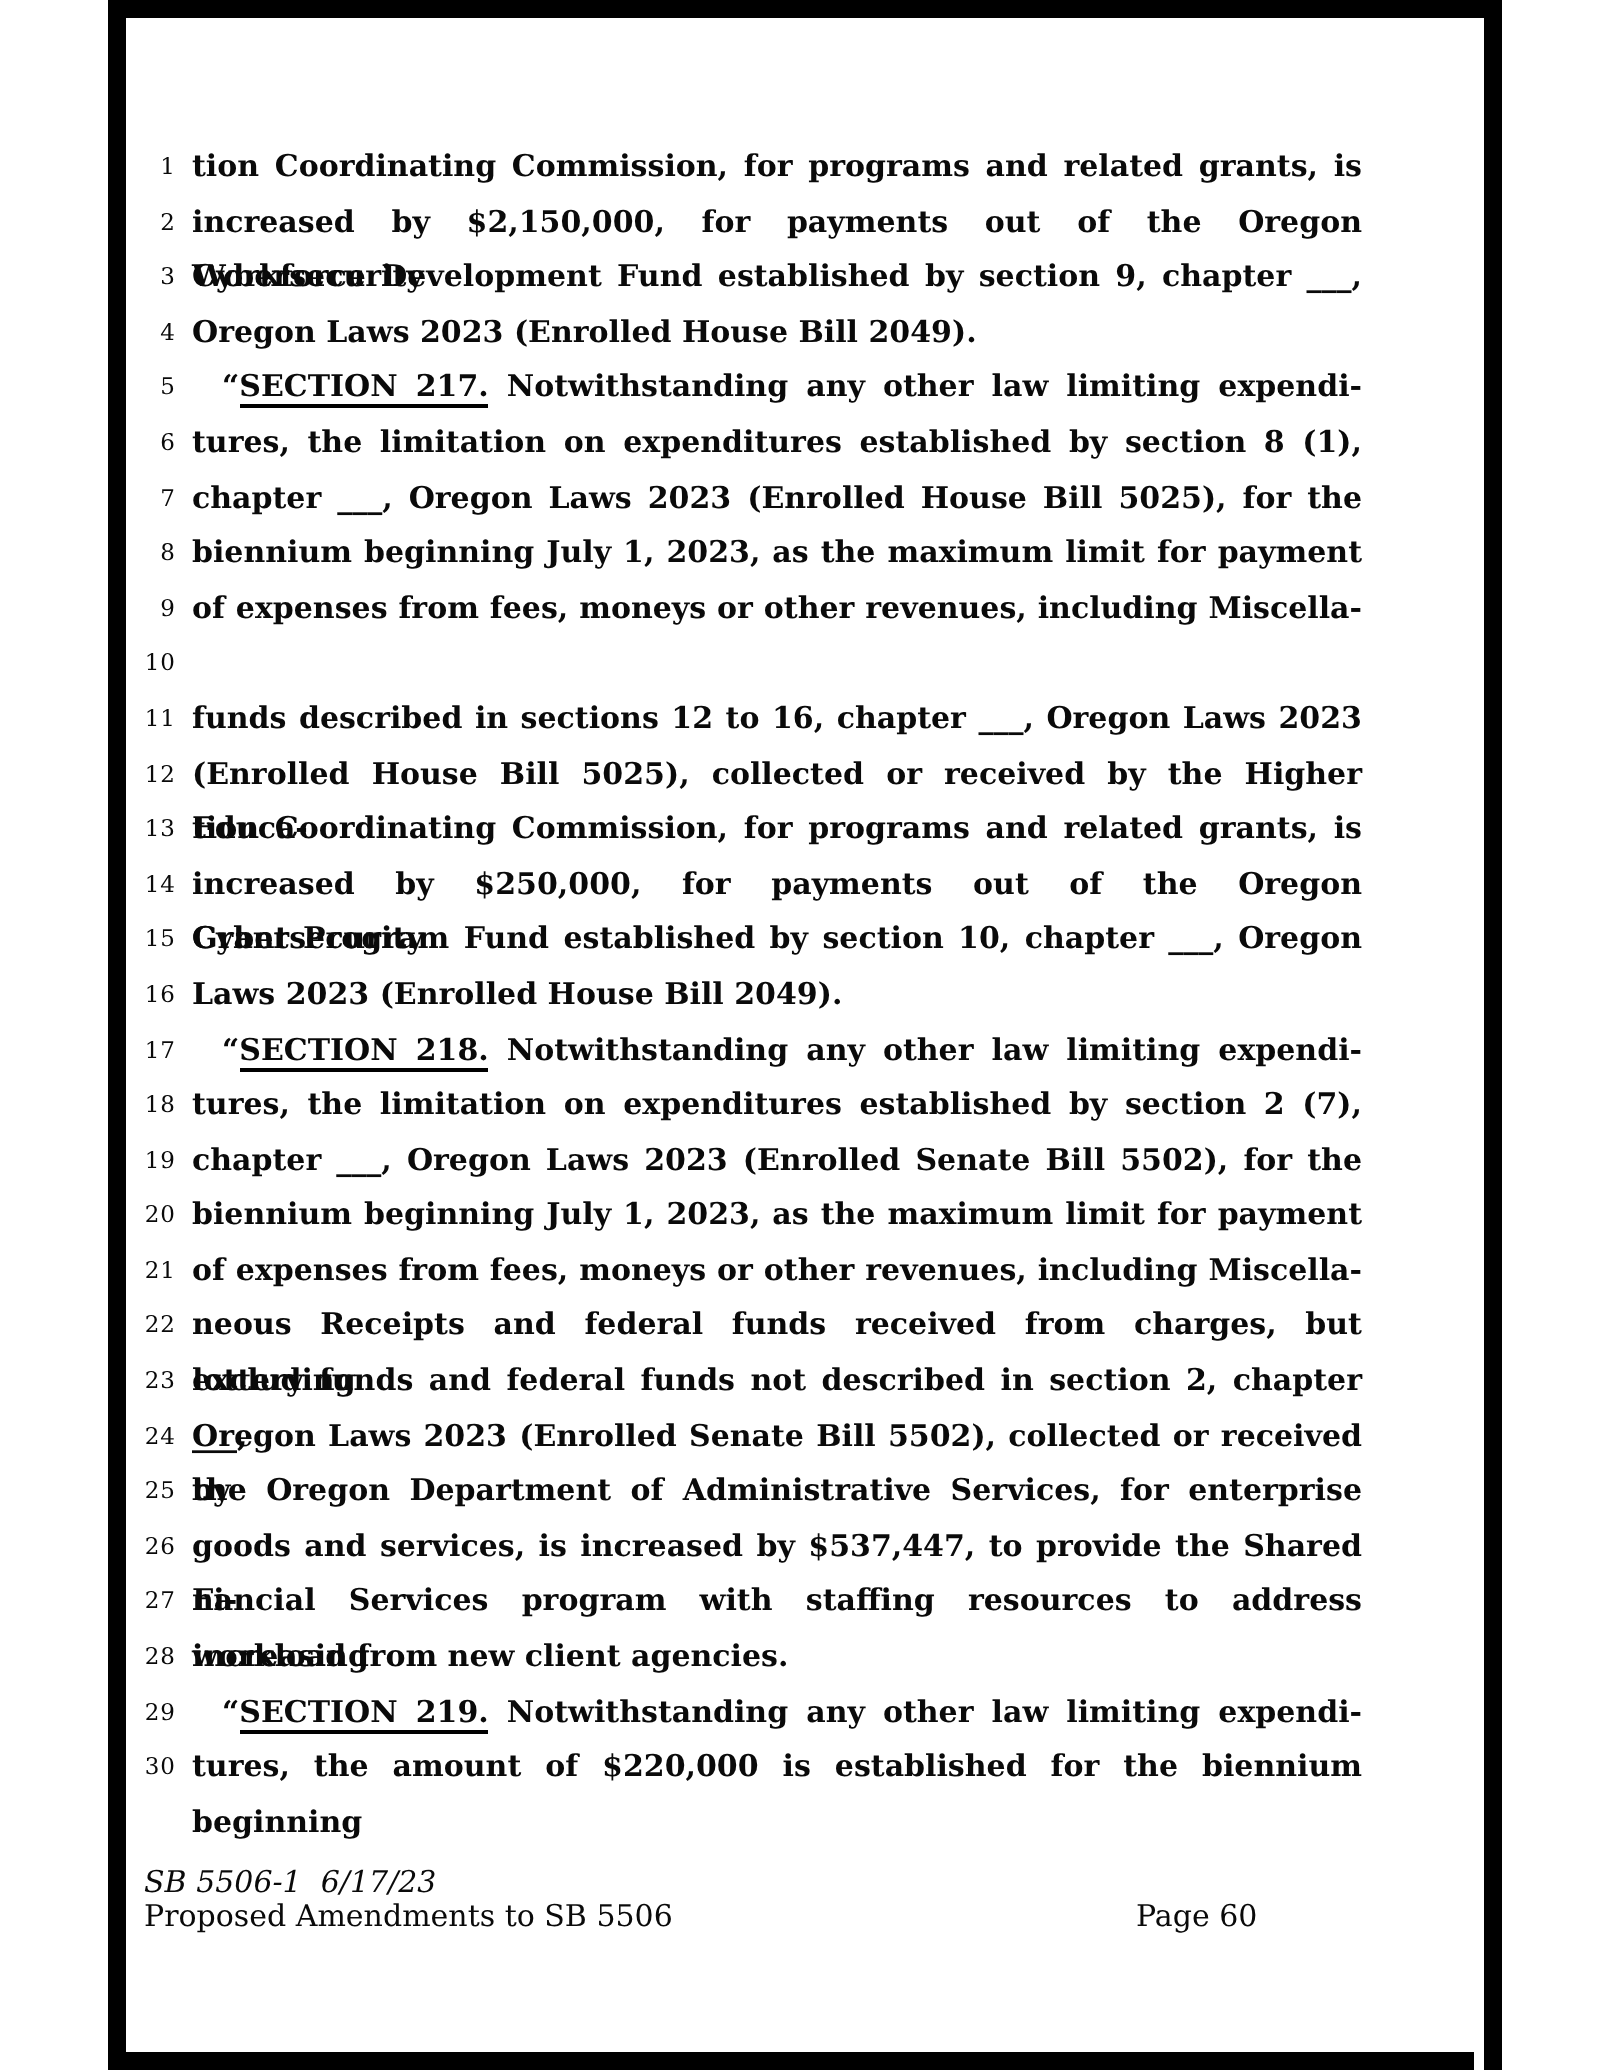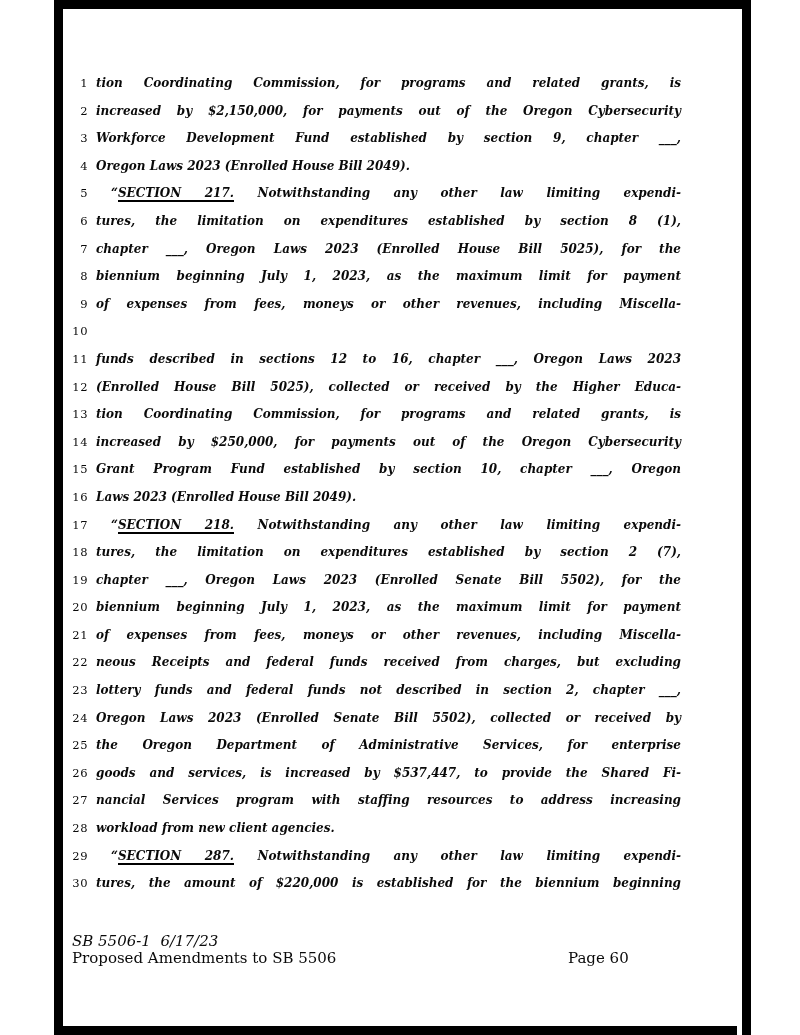--- a/index.html
+++ b/index.html
@@ -37,27 +37,26 @@
     text-align: right;
     font-size: 11.5px;
     font-weight: normal;
     line-height: 27.6px;
     letter-spacing: 0.5px;
   }
   .ltext {
     position: absolute;
     left: 96px; top: 0;
     width: 585px;
-    font-size: 12px;
+    font-size: 15px;
     font-weight: bold;
     line-height: 27.6px;
     text-align: justify;
     text-align-last: justify;
     white-space: normal;
-    font-style: italic;
   }
   .ltext.align-left {
     text-align: right;
     text-align-last: left;
   }
   .ltext.indent { text-indent: 15px; }
   .useg {
     border-bottom: 2px solid #000;
     text-decoration: none;
     margin-top: 48px;
@@ -207,21 +206,21 @@
       <div class="line">
         <span class="lnum">27</span>
         <div class="ltext"><span>nancial Services program with staffing resources to address increasing</span></div>
       </div>
       <div class="line">
         <span class="lnum">28</span>
         <div class="ltext align-left"><span>workload from new client agencies.</span></div>
       </div>
       <div class="line">
         <span class="lnum">29</span>
-        <div class="ltext indent"><span>“</span><span class="useg">SECTION 287.</span><span> Notwithstanding any other law limiting expendi-</span></div>
+        <div class="ltext indent"><span>“</span><span class="useg">SECTION 219.</span><span> Notwithstanding any other law limiting expendi-</span></div>
       </div>
       <div class="line">
         <span class="lnum">30</span>
         <div class="ltext"><span>tures, the amount of $220,000 is established for the biennium beginning</span></div>
       </div>
     </div>
 
   <div class="footer">
     <div class="footer-line1">SB 5506-1  6/17/23</div>
     <div class="footer-line2">Proposed Amendments to SB 5506</div>

